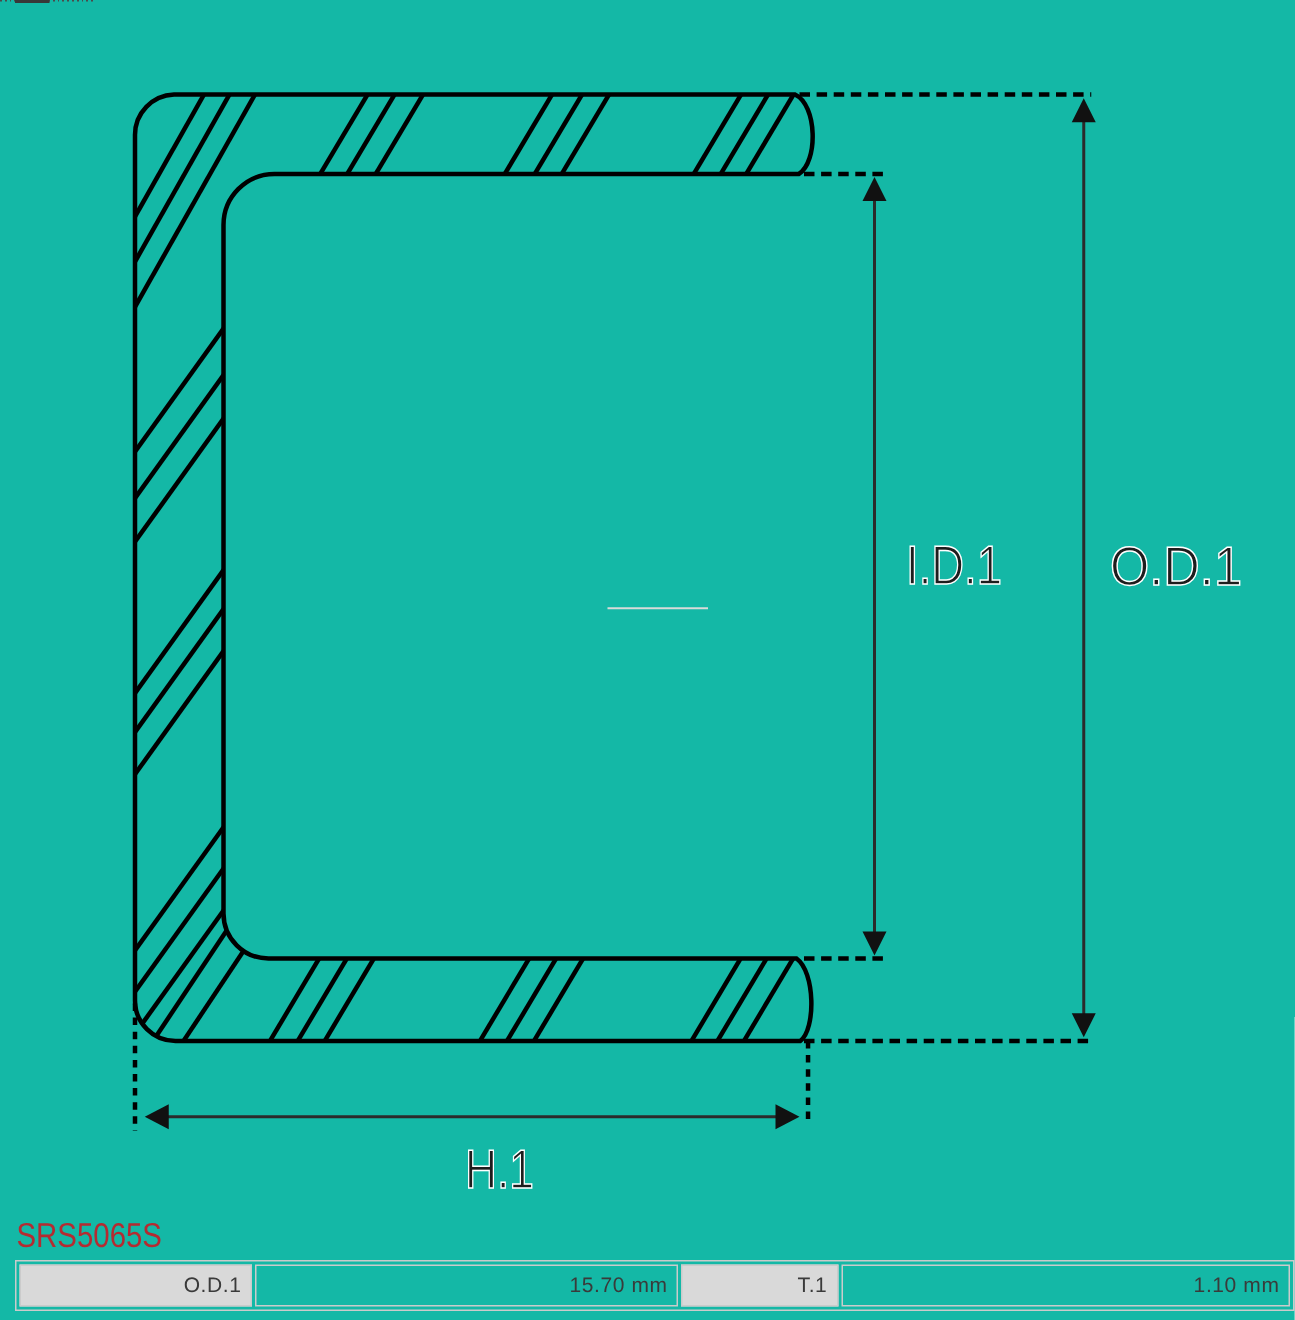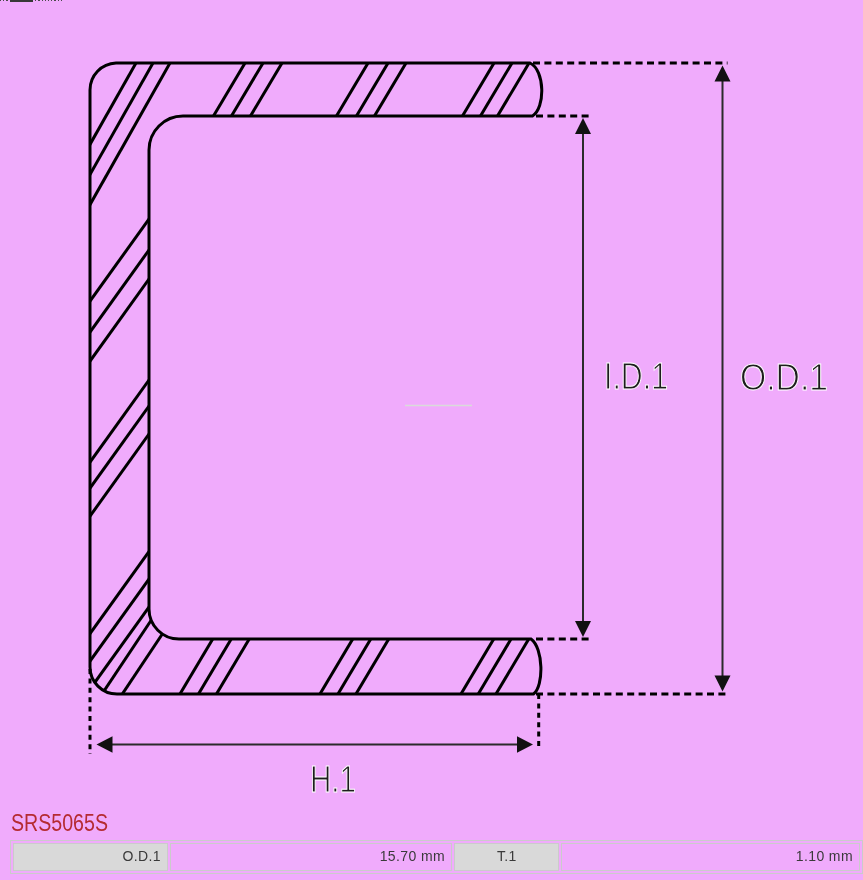--- a/index.html
+++ b/index.html
@@ -1,17 +1,17 @@
 <!DOCTYPE html>
 <html><head>
 <meta charset="utf-8">
 <style>
   html,body{margin:0;padding:0;background:#fff;width:863px;height:880px;overflow:hidden;
     font-family:"Liberation Sans",sans-serif;}
-  #stage{position:absolute;left:0;top:0;width:863px;height:880px;background:#f0abfc;}
+  #stage{position:absolute;left:0;top:0;width:863px;height:880px;background:#14b8a6;}
   #dimtable{position:absolute;left:10px;top:840px;border-collapse:separate;border-spacing:2px;
     border:1px solid #cbcbcb;table-layout:fixed;font-size:14px;letter-spacing:0.4px;color:#3a3a3a;}
   #dimtable td{border:1px solid #cbcbcb;box-sizing:border-box;padding:4px 6px 6px 7px;line-height:16px;
     text-align:right;white-space:nowrap;overflow:hidden;}
   #dimtable td.g{background:#d9d9d9;}
 </style>
 </head>
 <body>
 <div id="stage">
 
@@ -119,19 +119,19 @@
   </svg>
 
   <table id="dimtable">
     <tbody>
         <tr>
 
       <td class="g" style="width:166px;">O.D.1</td>
 
       <td style="width:304px;text-align:right;">15.70 mm</td>
 
-      <td class="g" style="width:112px;text-align:center;">T.1</td>
+      <td class="g" style="width:112px;">T.1</td>
 
       <td style="width:324px;">1.10 mm</td>
     </tr>
   </tbody>
     </table>
 </div>
 
 </body></html>

